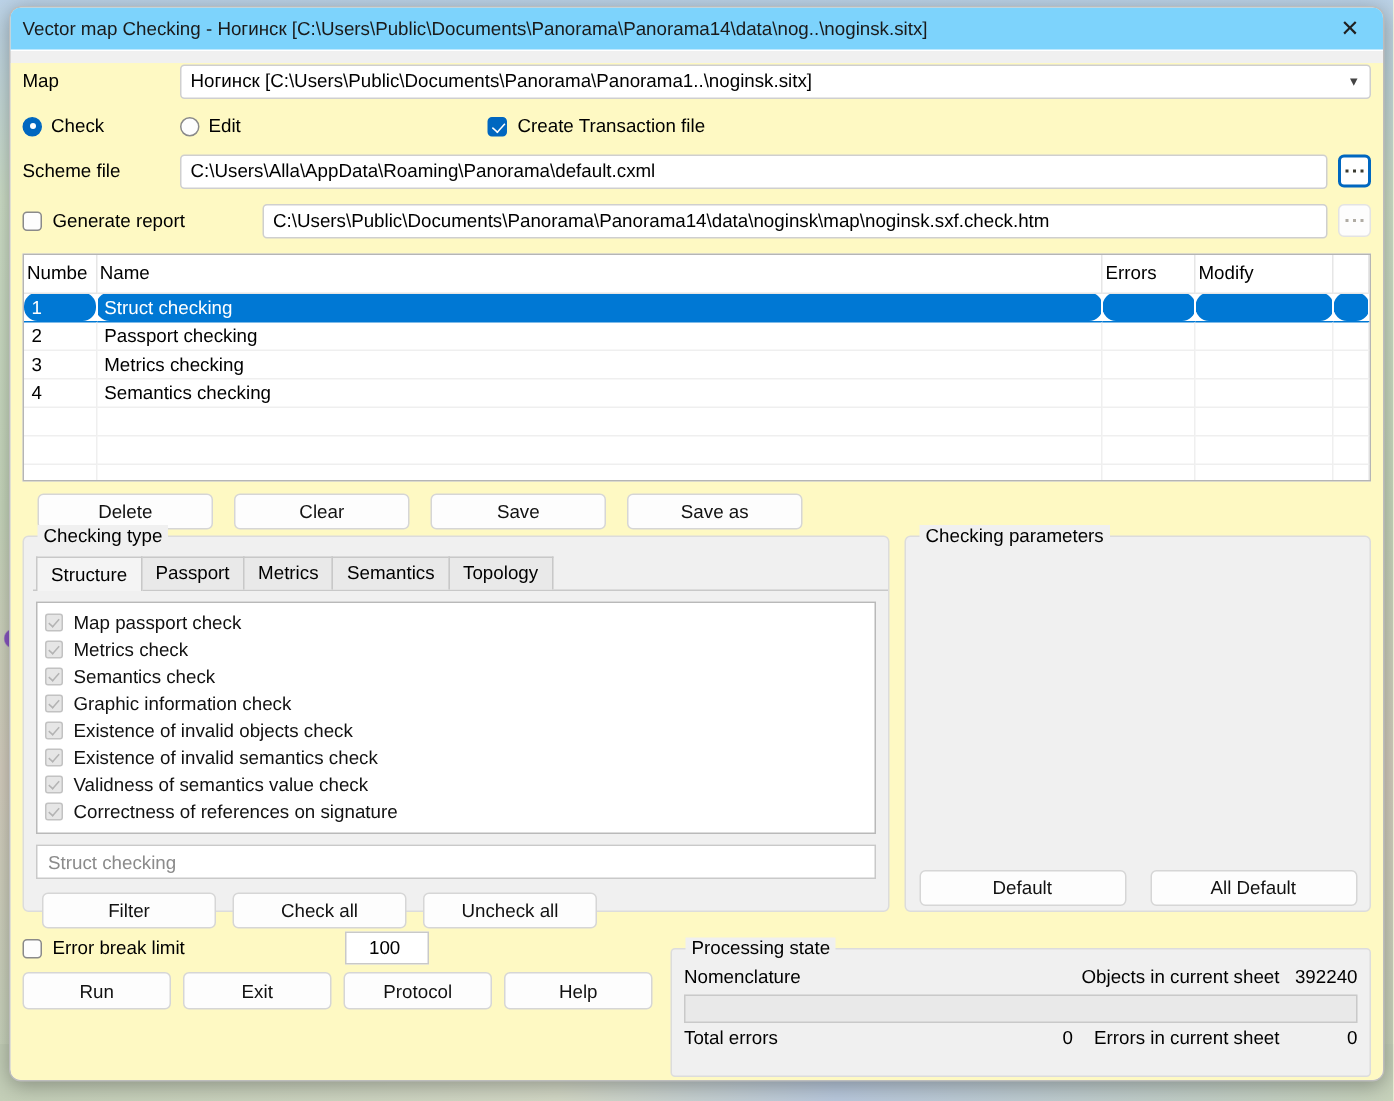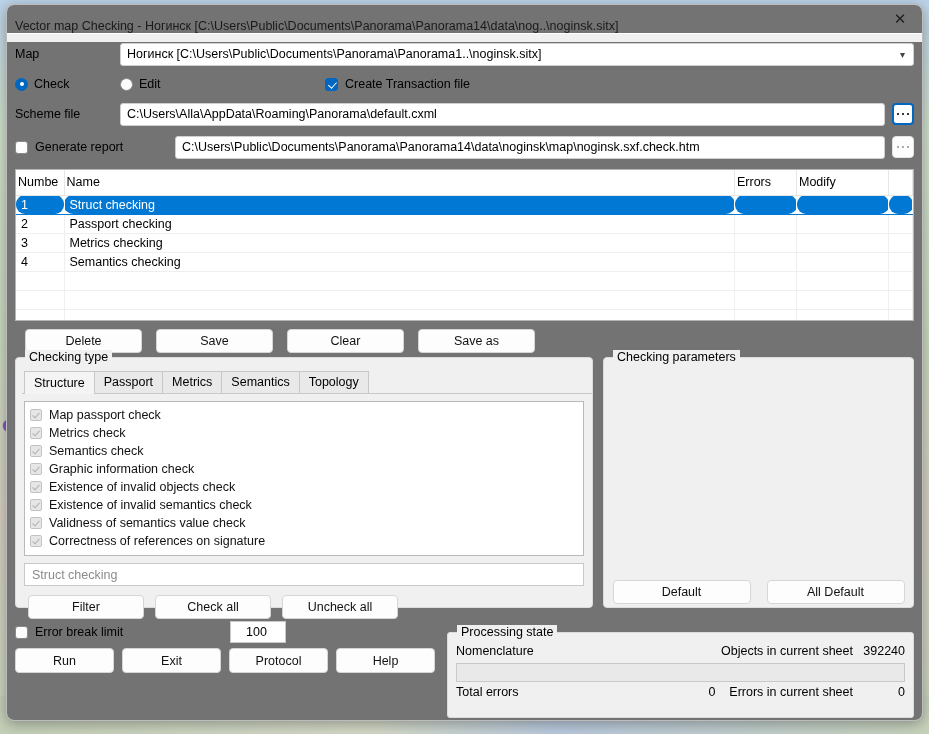--- a/index.html
+++ b/index.html
@@ -50,23 +50,23 @@
     height: 717px;
     background: #f0f0f0;
     border: 1px solid #bcbcbc;
     border-radius: 8px;
     box-shadow: 0 3px 14px rgba(0,0,0,.32);
     box-sizing: border-box;
     overflow: hidden;
   }
   .titlebar {
     height: 28px;
-    background: #737373;
-    display: flex;
-    align-items: flex-end;
+    background: #7dd3fc;
+    display: flex;
+    align-items: center;
     padding: 0 0 0 8px;
     border-bottom: 1px solid #ffffff;
   }
   .titlebar .title {
     font-size: 12.5px;
     color: #1a1a1a;
     white-space: nowrap;
     overflow: hidden;
     flex: 1;
   }
@@ -76,21 +76,21 @@
     display: flex;
     align-items: center;
     justify-content: center;
     font-size: 15px;
     color: #202020;
     cursor: default;
   }
 
   .client {
     padding: 0 8px 0 8px;
-    background: #737373;
+    background: #fef9c3;
     height: 688px;
     box-sizing: border-box;
     position: relative;
   }
 
   
   .row { display: flex; align-items: center; }
   .lbl { font-size: 12.5px; color: #000; }
 
   .map-row { margin-top: 8px; height: 24px; }
@@ -540,22 +540,22 @@
                 <td></td>
                 <td></td>
                 <td></td>
               </tr>
           </tbody>
         </table>
       </div>
 
       <div class="actions">
         <div class="btn">Delete</div>
+        <div class="btn">Clear</div>
         <div class="btn">Save</div>
-        <div class="btn">Clear</div>
         <div class="btn">Save as</div>
       </div>
 
       <div class="panes">
 
         <div class="group" id="group-checking-type">
           <div class="legend">Checking type</div>
 
           <div class="tabstrip">
             <div class="tab active">Structure</div>

